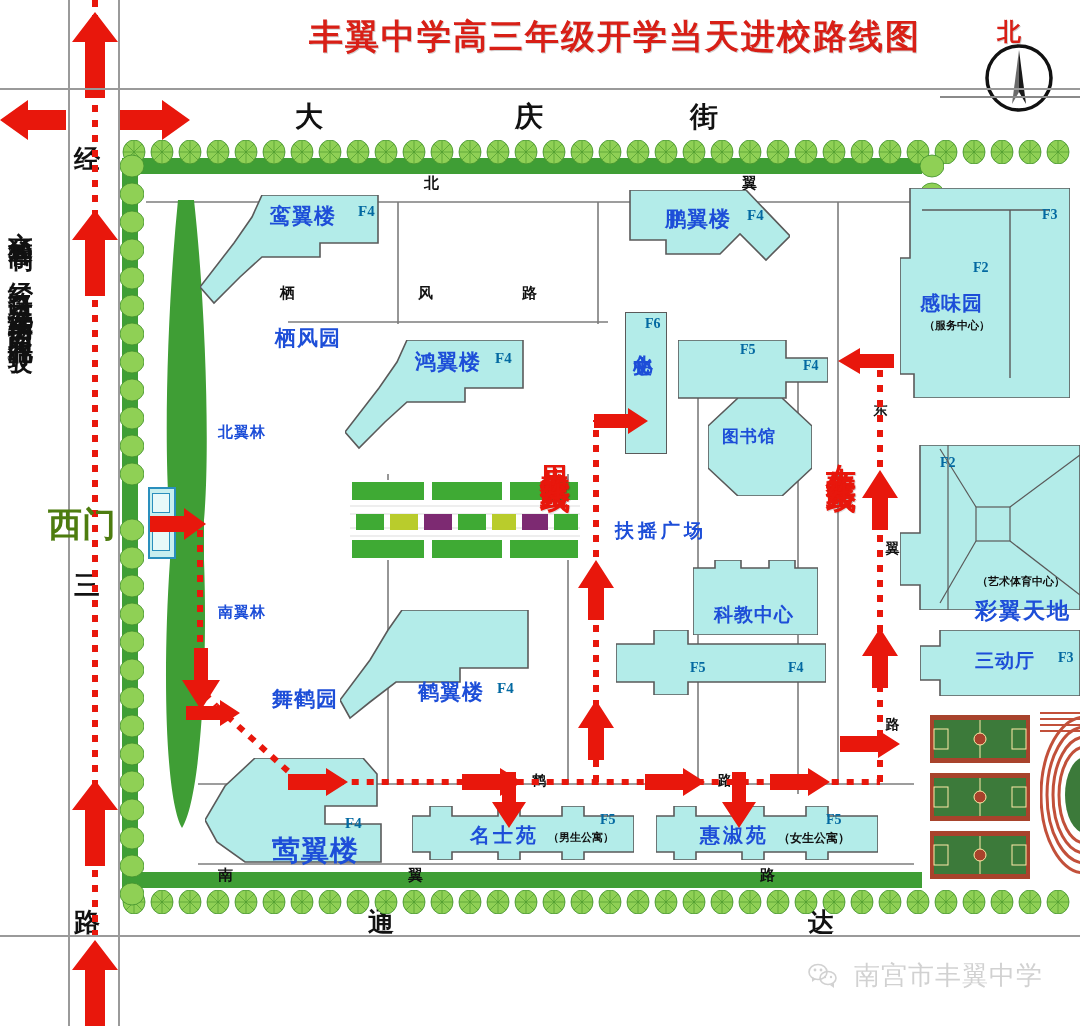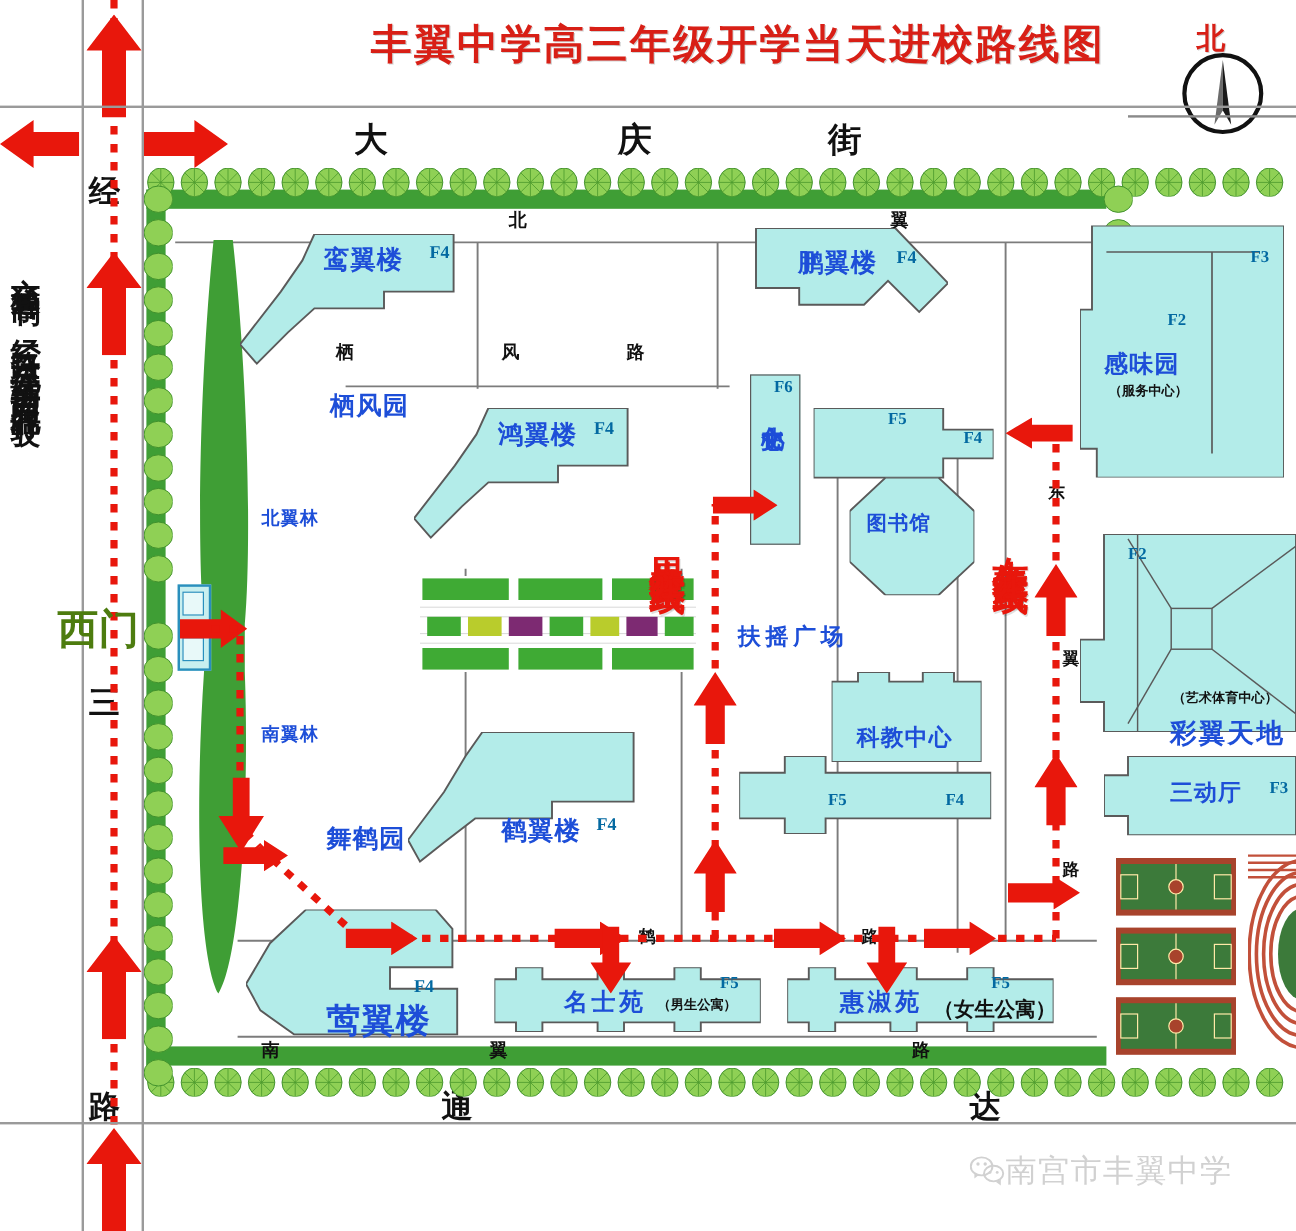--- a/index.html
+++ b/index.html
@@ -430,21 +430,21 @@
     <polygon points="0,10 18,10 18,0 40,0 40,10 86,10 86,0 108,0 108,10 150,10 150,0 172,0 172,10 222,10 222,46 172,46 172,54 150,54 150,46 108,46 108,54 86,54 86,46 40,46 40,54 18,54 18,46 0,46" fill="#b3ece9" stroke="#5a5a5a" stroke-width="1.6"></polygon>
   </svg>
   <div class="abs bldg-lbl" style="left:470px;top:822px;font-size:20px;letter-spacing:3px;">名士苑</div>
   <div class="abs sub" style="left:548px;top:830px;font-size:11px;color:#111;">（男生公寓）</div>
   <div class="abs floor" style="left:600px;top:812px;font-size:14px;">F5</div>
 
   <svg class="abs" style="left:656px;top:806px;" width="222" height="54">
     <polygon points="0,10 18,10 18,0 40,0 40,10 86,10 86,0 108,0 108,10 150,10 150,0 172,0 172,10 222,10 222,46 172,46 172,54 150,54 150,46 108,46 108,54 86,54 86,46 40,46 40,54 18,54 18,46 0,46" fill="#b3ece9" stroke="#5a5a5a" stroke-width="1.6"></polygon>
   </svg>
   <div class="abs bldg-lbl" style="left:700px;top:822px;font-size:20px;letter-spacing:3px;text-align:right;">惠淑苑</div>
-  <div class="abs sub" style="left:778px;top:830px;font-size:17px;color:#111;">（女生公寓）</div>
+  <div class="abs sub" style="left:778px;top:830px;font-size:12px;color:#111;">（女生公寓）</div>
   <div class="abs floor" style="left:826px;top:812px;font-size:14px;">F5</div>
 
   <div class="abs bldg-lbl" style="left:275px;top:324px;font-size:21px;letter-spacing:1px;">栖风园</div>
   <div class="abs bldg-lbl" style="left:218px;top:423px;font-size:15px;letter-spacing:1px;">北翼林</div>
   <div class="abs bldg-lbl" style="left:218px;top:603px;font-size:15px;letter-spacing:1px;">南翼林</div>
   <div class="abs bldg-lbl" style="left:272px;top:685px;font-size:21px;letter-spacing:1px;">舞鹤园</div>
   <div class="abs bldg-lbl" style="left:615px;top:518px;font-size:19px;letter-spacing:4px;">扶摇广场</div>
 
   <div class="abs" style="left:350px;top:480px;width:230px;height:80px;">
     <svg width="230" height="80" viewBox="0 0 230 80">
@@ -586,21 +586,21 @@
   <svg class="abs" style="left:862px;top:470px;" width="36" height="60">
     <polygon points="18,0 36,28 26,28 26,60 10,60 10,28 0,28" fill="#e8170c"></polygon>
   </svg>
   <svg class="abs" style="left:838px;top:348px;" width="56" height="26">
     <polygon points="0,13 22,0 22,6 56,6 56,20 22,20 22,26" fill="#e8170c"></polygon>
   </svg>
 
   <div class="abs vtext red-route" style="left:540px;top:440px;font-size:30px;letter-spacing:3px;line-height:1;">男生去教室路线</div>
   <div class="abs vtext red-route" style="left:826px;top:440px;font-size:30px;letter-spacing:3px;line-height:1;">女生去教室路线</div>
 
-  <div class="abs" style="left:808px;top:958px;display:flex;align-items:center;gap:0;opacity:.45;">
+  <div class="abs" style="left:808px;top:958px;display:flex;align-items:center;gap:16px;opacity:.45;">
     <span style="display:inline-block;width:30px;height:26px;">
       <svg width="30" height="26" viewBox="0 0 30 26">
         <ellipse cx="10" cy="9" rx="9" ry="7.5" fill="none" stroke="#9a9a9a" stroke-width="1.6"></ellipse>
         <polygon points="4,14 4,19 8,16" fill="#9a9a9a"></polygon>
         <circle cx="7" cy="7" r="1.4" fill="#9a9a9a"></circle>
           <circle cx="13" cy="7" r="1.4" fill="#9a9a9a"></circle>
         <ellipse cx="20" cy="15" rx="8" ry="6.5" fill="none" stroke="#9a9a9a" stroke-width="1.6"></ellipse>
         <polygon points="26,20 26,25 22,22" fill="#9a9a9a"></polygon>
         <circle cx="17" cy="14" r="1.2" fill="#9a9a9a"></circle>
           <circle cx="23" cy="14" r="1.2" fill="#9a9a9a"></circle>

